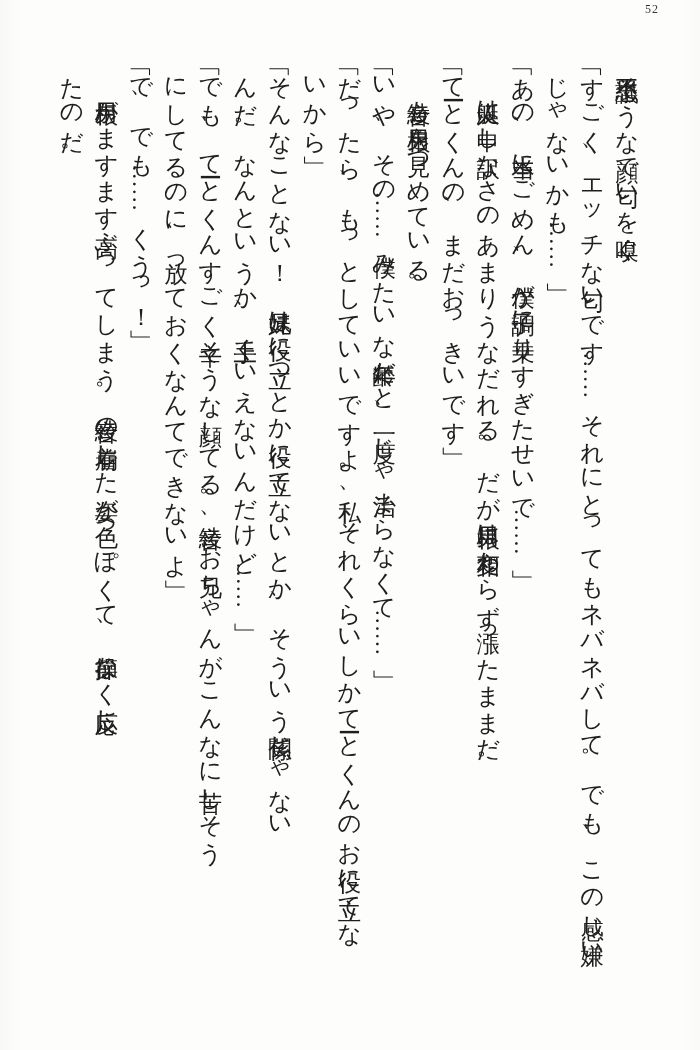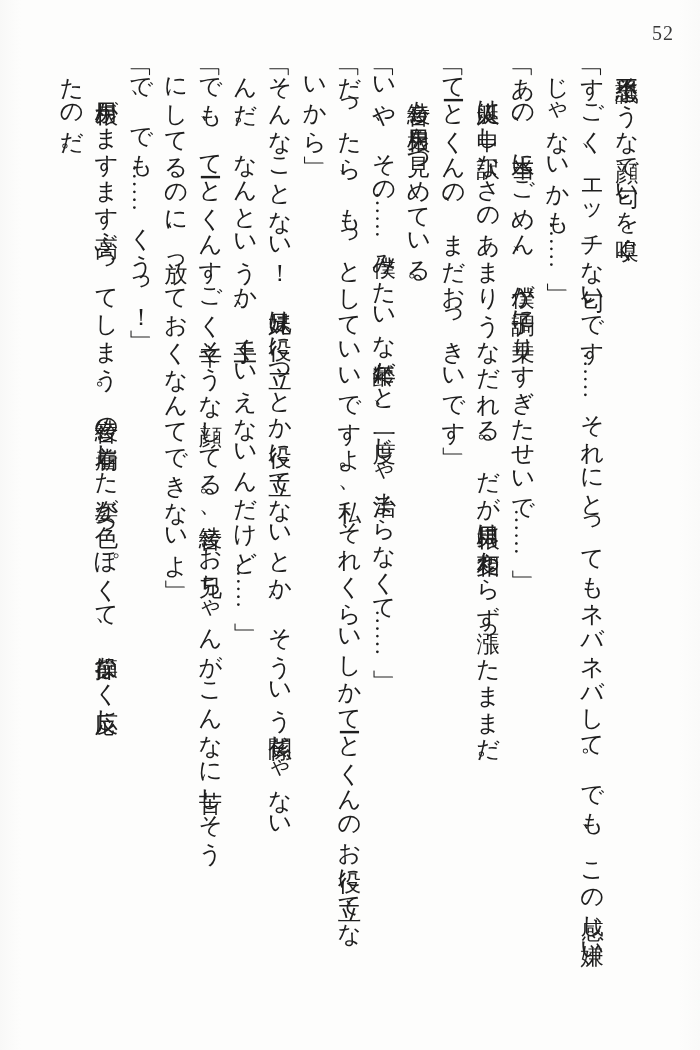--- a/index.html
+++ b/index.html
@@ -14,25 +14,25 @@
     overflow: hidden;
     font-family: "Liberation Serif", "DejaVu Serif", serif;
   }
   .book-page {
     position: absolute;
     inset: 0;
     background: linear-gradient(90deg, #f8f8f7 0%, #fdfdfc 3%, #fdfdfc 97%, #fafaf9 100%);
   }
   .page-number {
     position: absolute;
-    top: 22px;
+    top: 2px;
     left: 630px;
     width: 44px;
-    text-align: right;
-    font-size: 20px;
+    text-align: center;
+    font-size: 12px;
     letter-spacing: 1px;
     color: #383838;
   }
   .text-area {
     position: absolute;
     top: 61px;
     right: 56px;
     height: 900px;
     writing-mode: vertical-rl;
     text-orientation: mixed;

